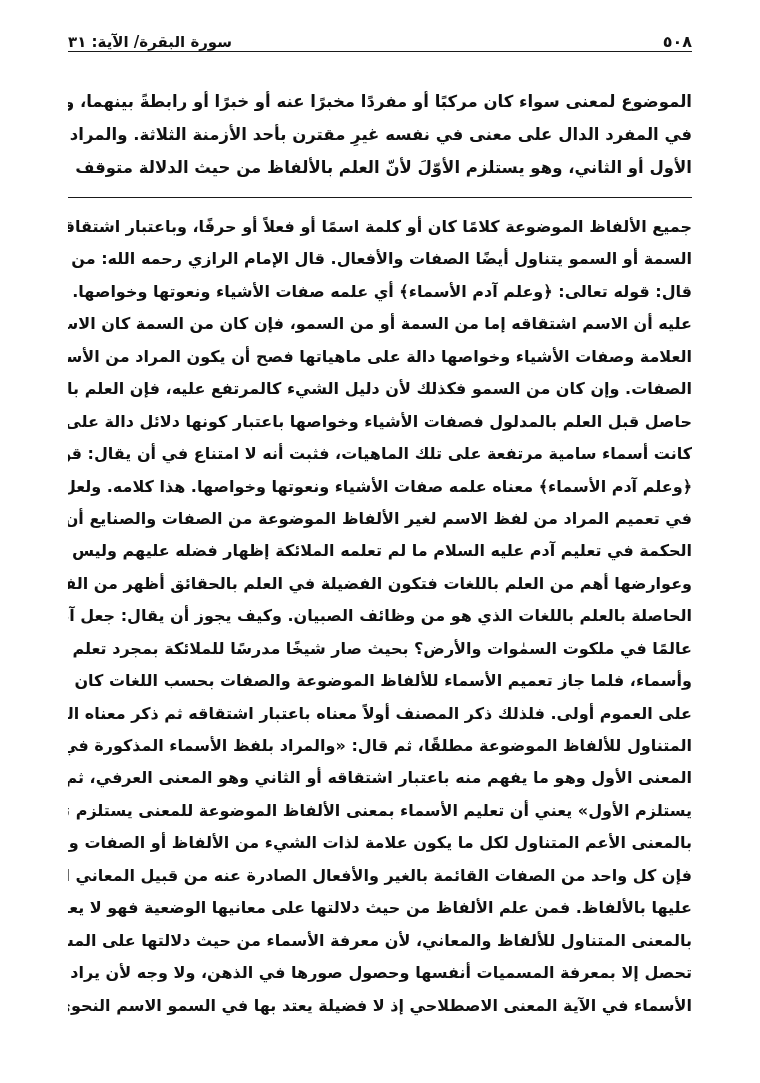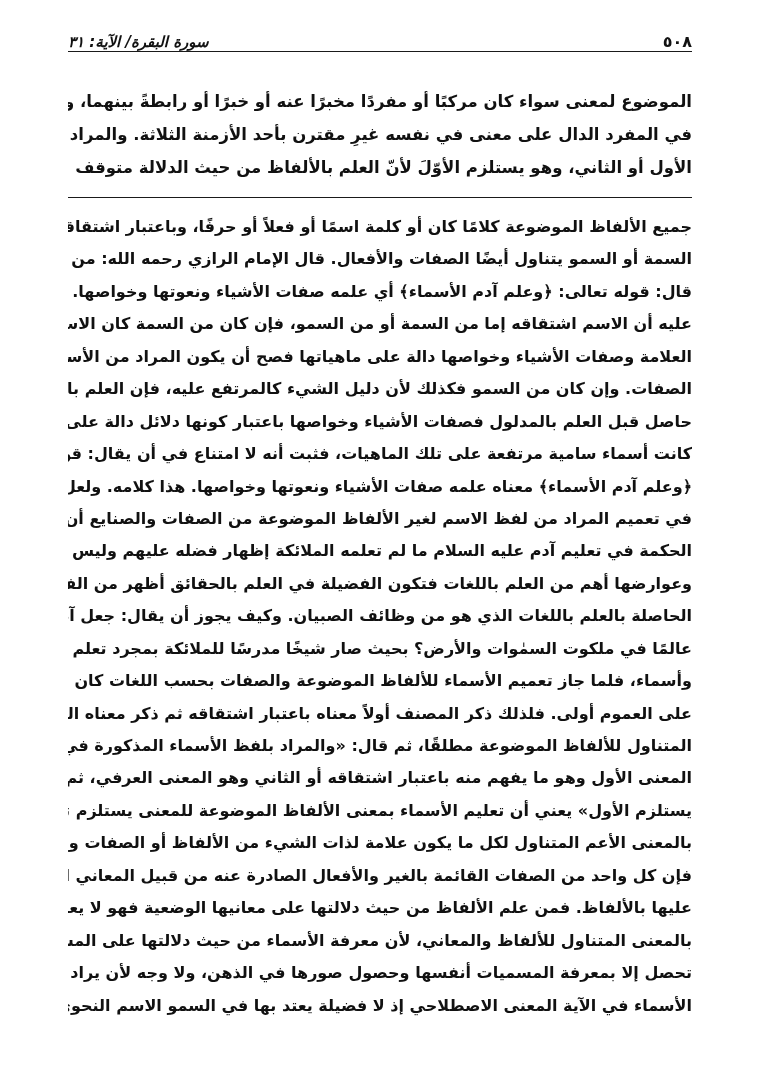--- a/index.html
+++ b/index.html
@@ -44,21 +44,20 @@
     height: 0;
     border-top: 1.6px solid #1a1a1a;
   }
   .page-number {
     font-size: 16px;
     letter-spacing: 1px;
     margin-top: 31px;
   }
   .sura-ref {
     font-size: 15px;
-    font-style: italic;
   }
   .main-text {
     position: absolute;
     top: 86px;
     left: 0;
     right: 0;
   }
   .line {
     display: block;
     height: 32.8px;

